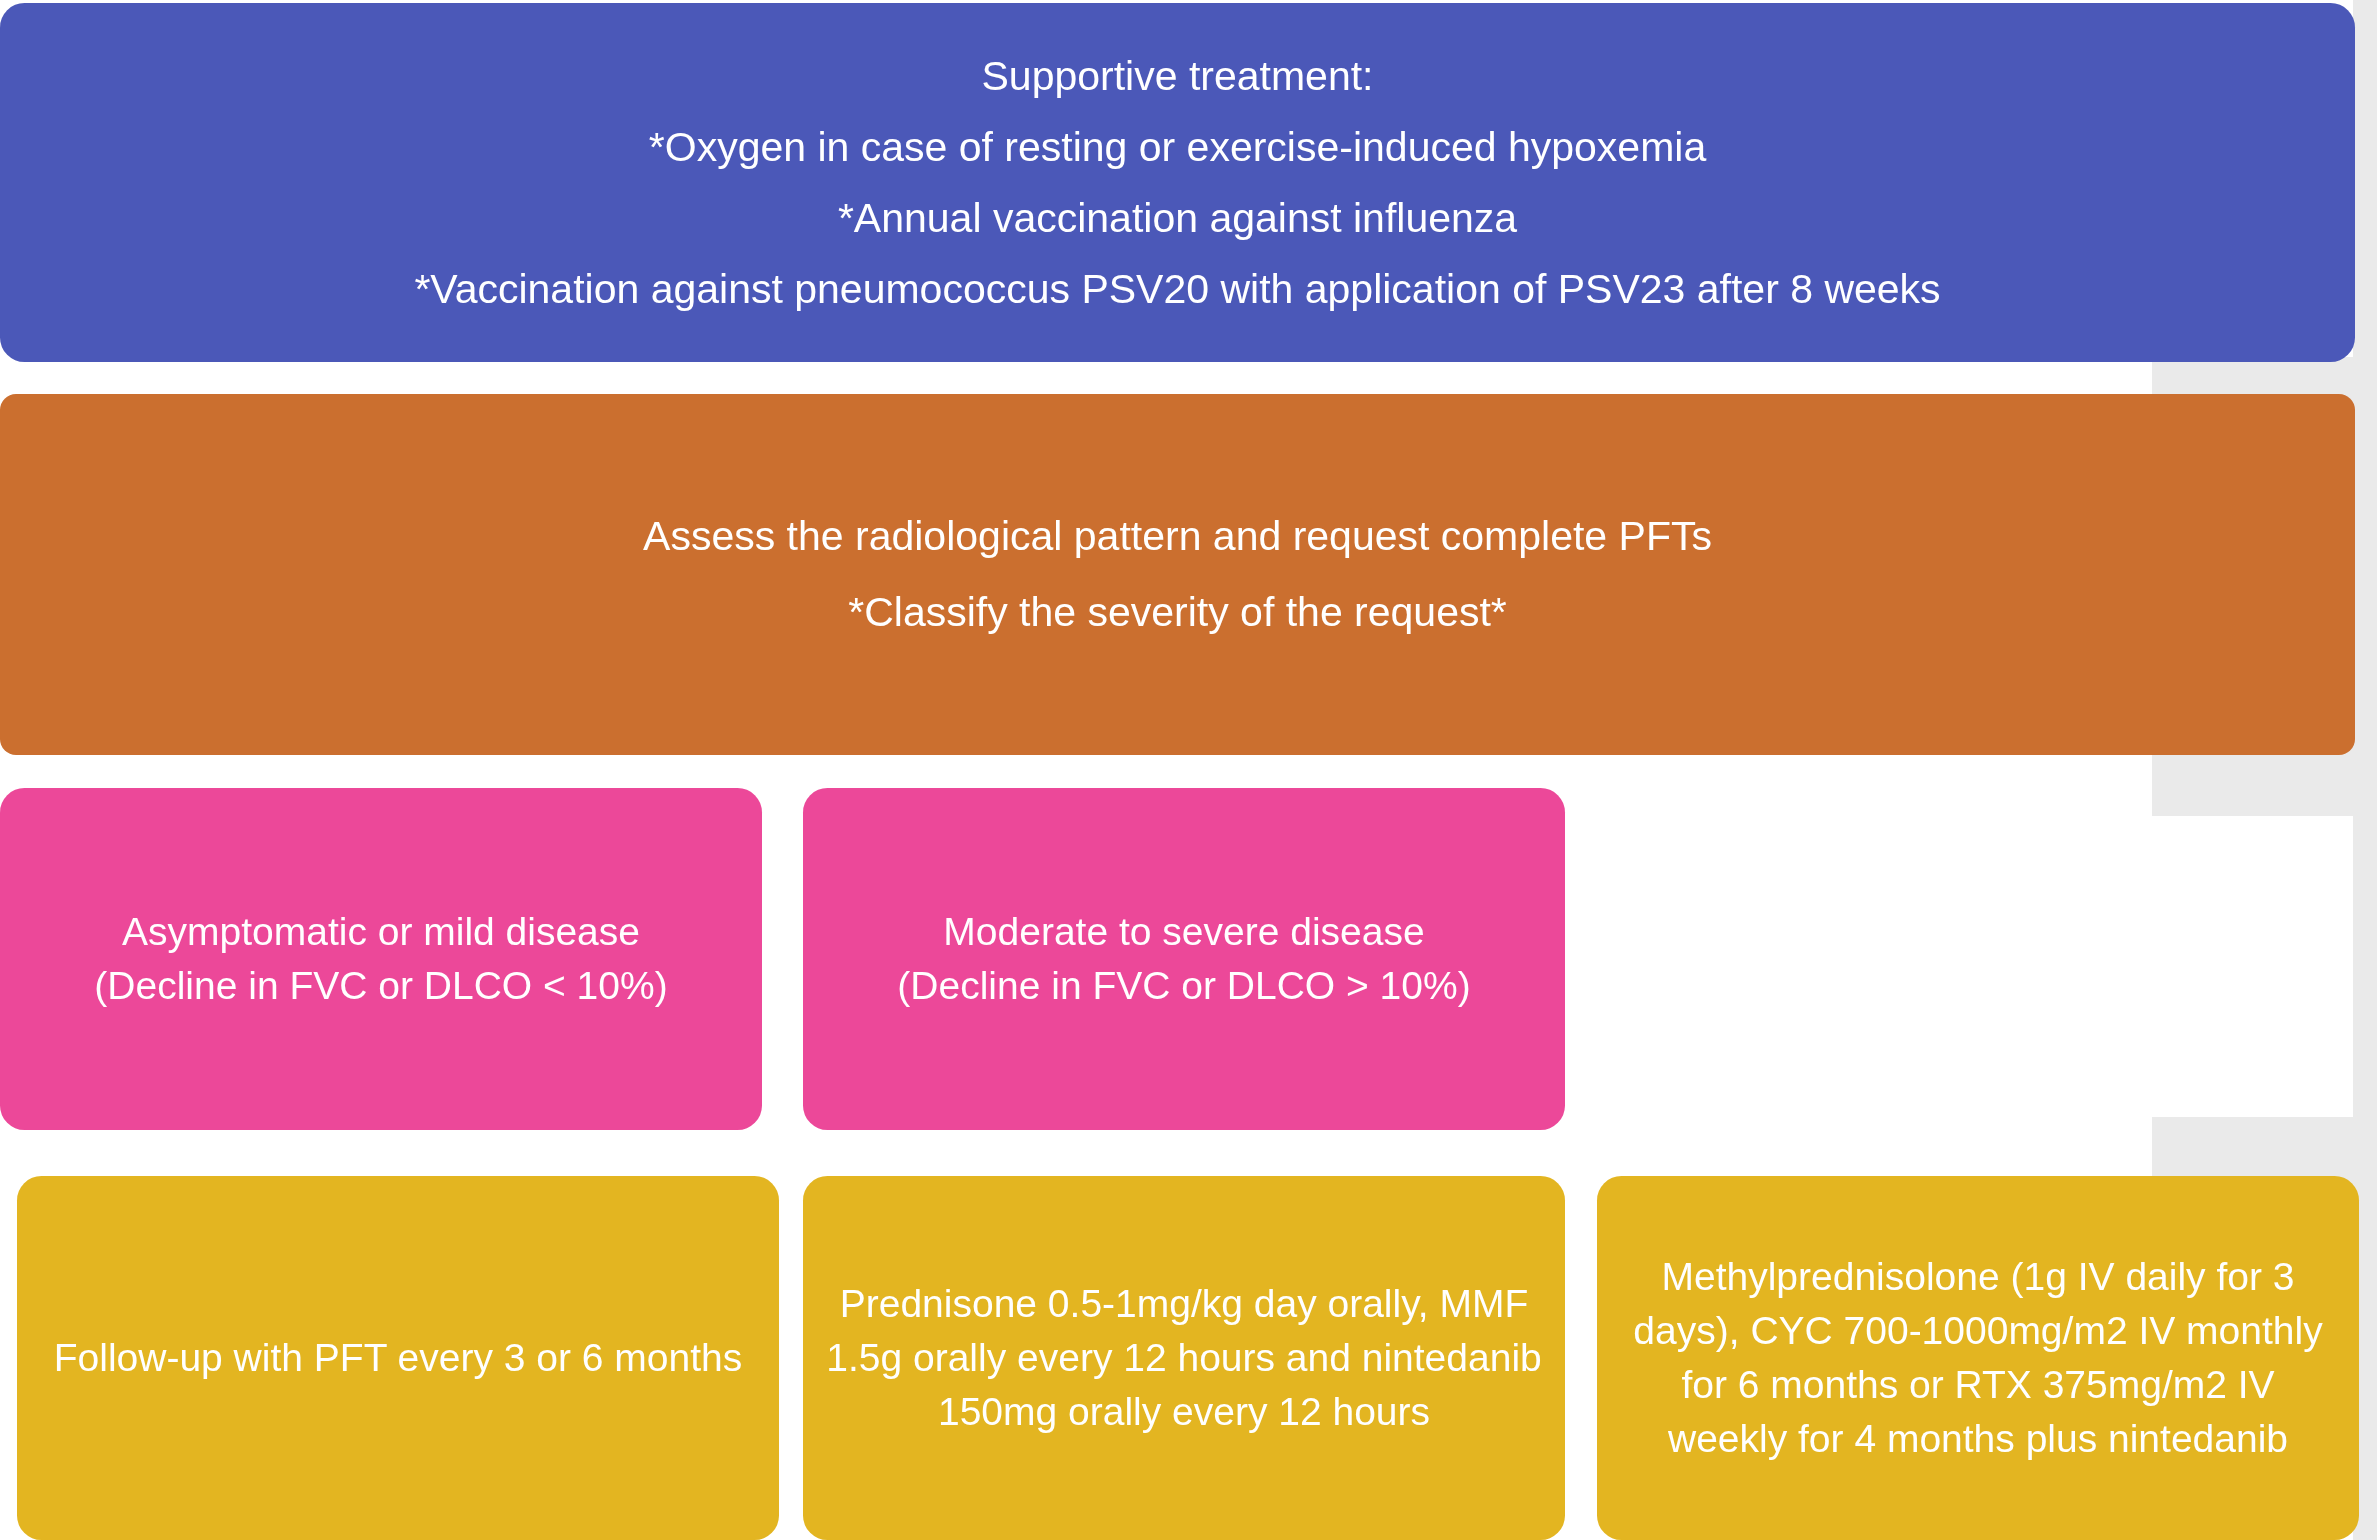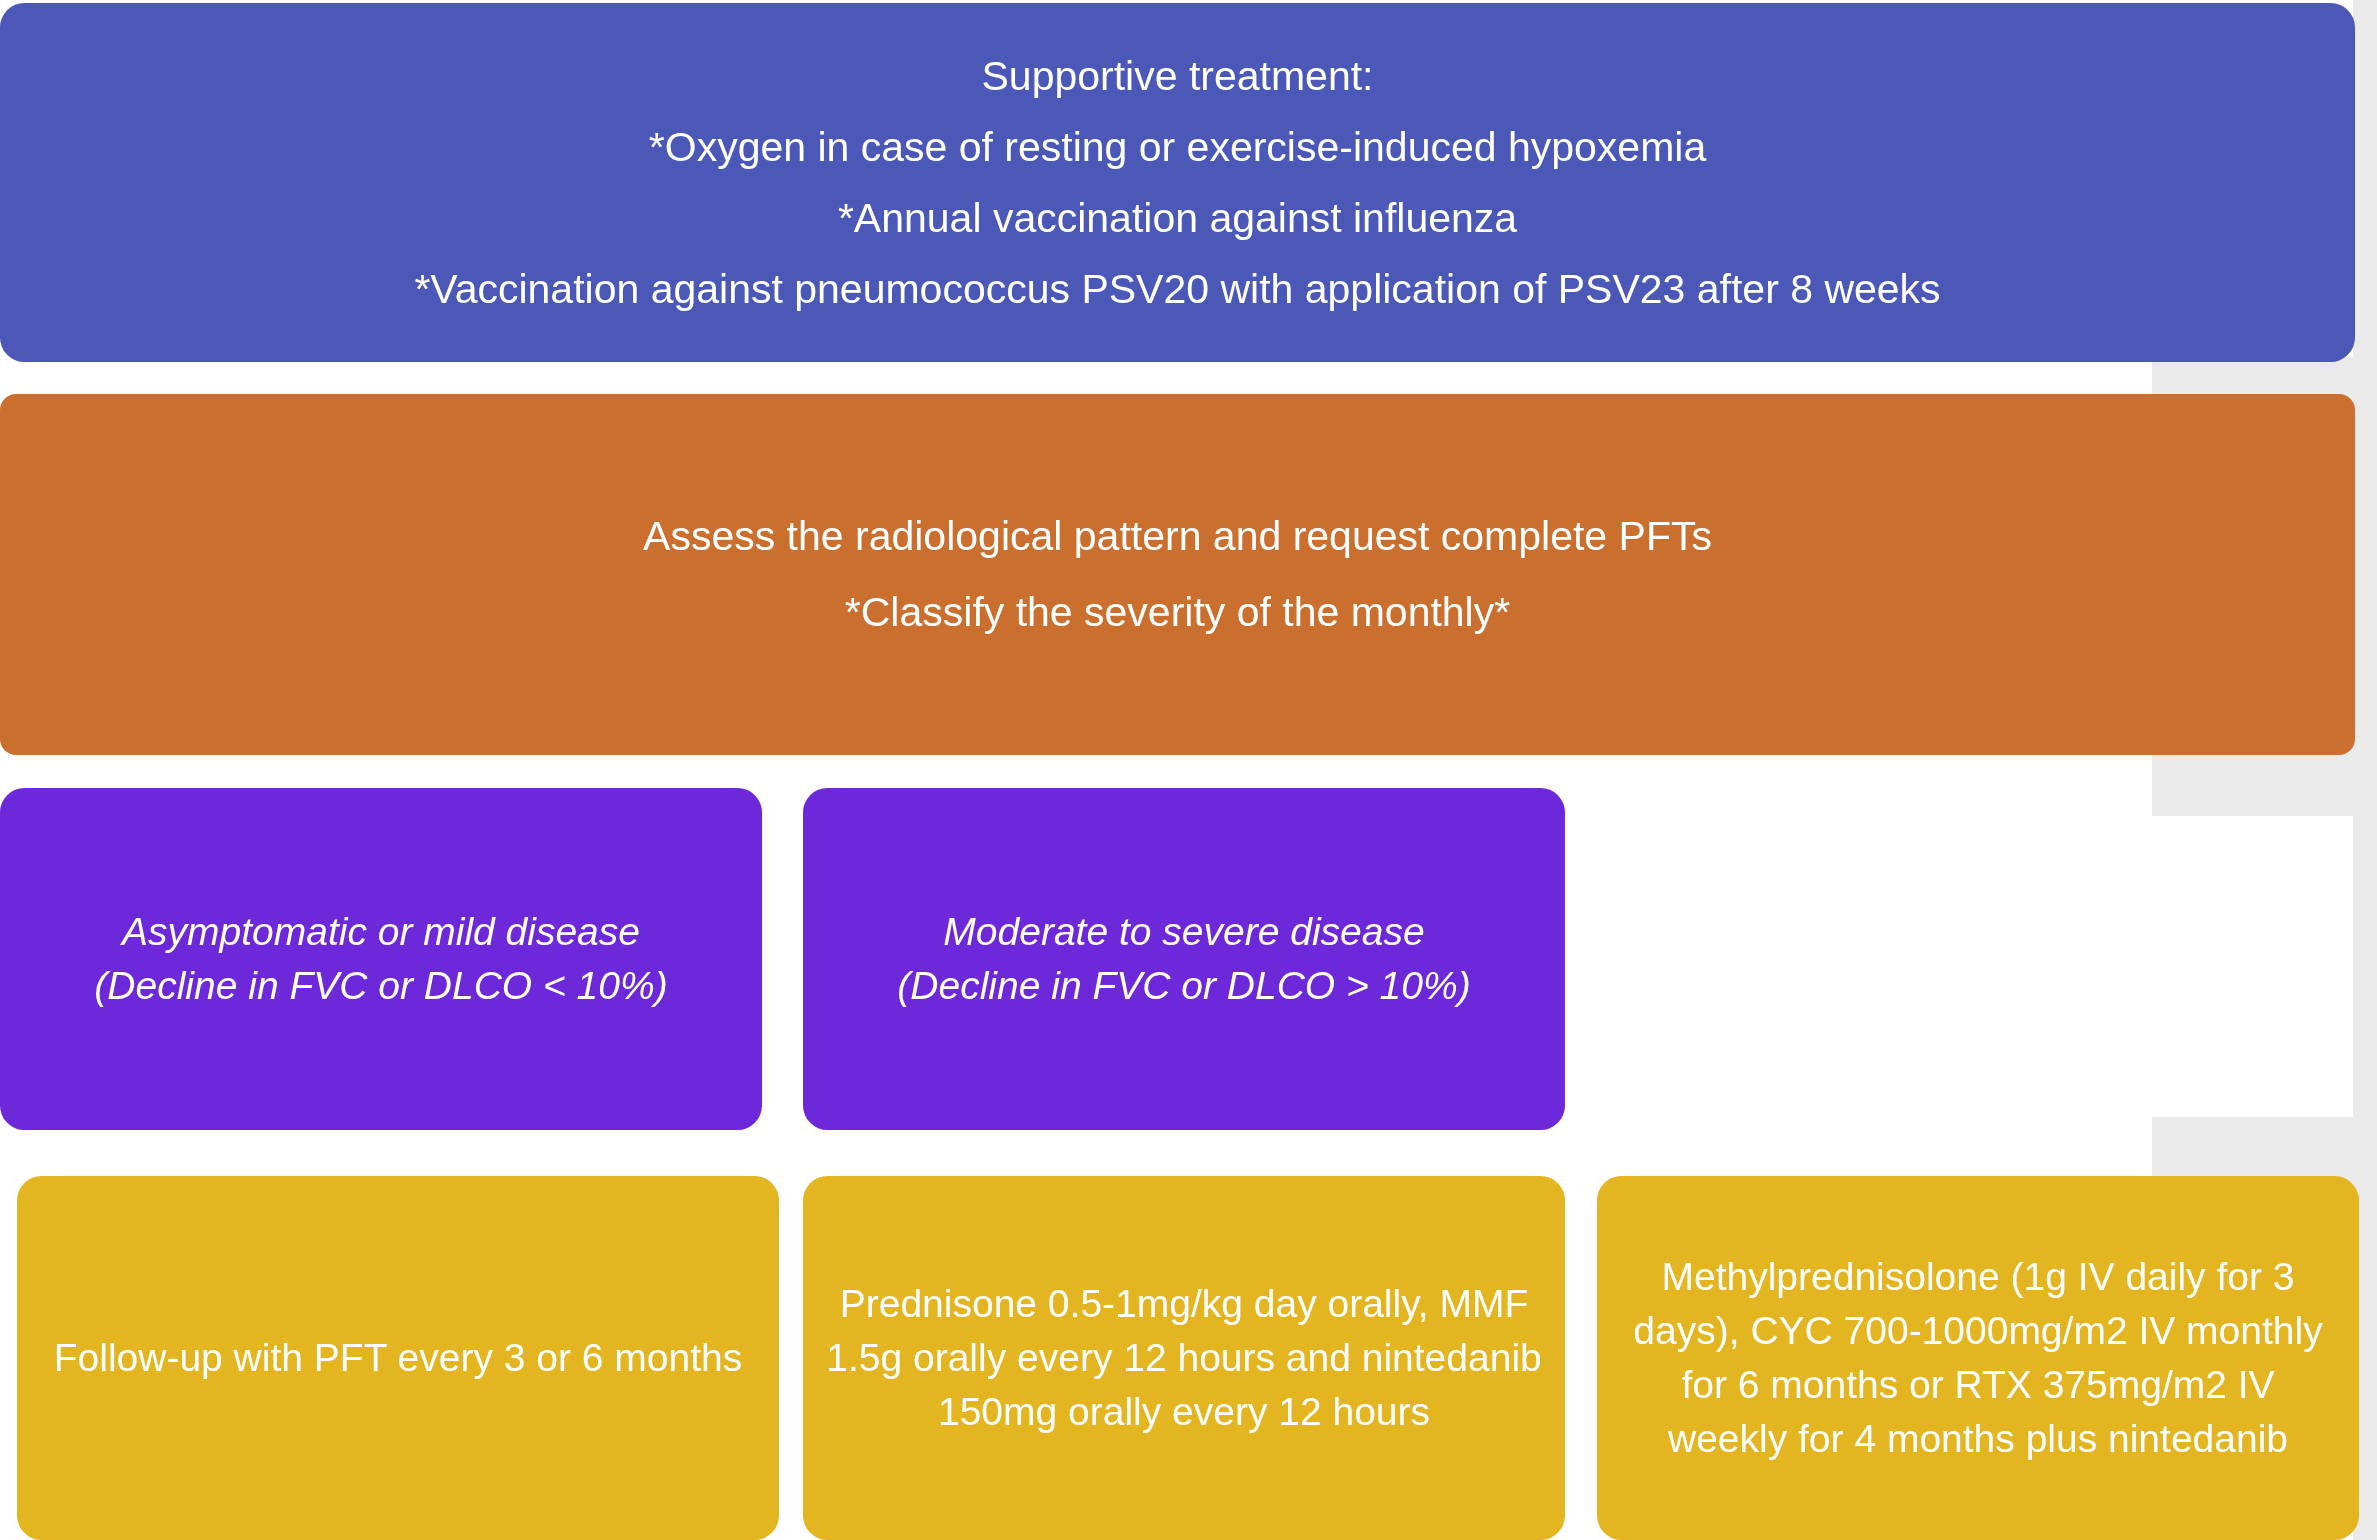--- a/index.html
+++ b/index.html
@@ -109,24 +109,23 @@
     background: #cb6f2f;
     font-size: 41px;
     border-radius: 16px;
   }
   #box-assess .line { padding: 9.8px 0; }
 
   
   .severity {
     top: 788px;
     height: 342px;
-    background: #6d28d9;
+    background: #ec4899;
     font-size: 39px;
     border-radius: 24.5px;
-    font-style: italic;
   }
   #sev-1 { left: 0px;    width: 762px; }
   #sev-2 { left: 803px;  width: 762px; align-items: center; }
   #sev-3 { left: 1597px; width: 762px; }
 
   
   .treatment {
     top: 1176px;
     height: 364px;
     background: #e3b521;
@@ -150,21 +149,21 @@
 
   <div class="box" id="box-supportive">
     <span class="line">Supportive treatment:</span>
     <span class="line">*Oxygen in case of resting or exercise-induced hypoxemia</span>
     <span class="line">*Annual vaccination against influenza</span>
     <span class="line">*Vaccination against pneumococcus PSV20 with application of PSV23 after 8 weeks</span>
   </div>
 
   <div class="box" id="box-assess">
     <span class="line">Assess the radiological pattern and request complete PFTs</span>
-    <span class="line">*Classify the severity of the monthly*</span>
+    <span class="line">*Classify the severity of the request*</span>
   </div>
 
   <div class="box severity" id="sev-1">
     <span class="line">Asymptomatic or mild disease</span>
     <span class="line">(Decline in FVC or DLCO &lt; 10%)</span>
   </div>
 
   <div class="box severity" id="sev-2">
     <span class="line">Moderate to severe disease</span>
     <span class="line">(Decline in FVC or DLCO &gt; 10%)</span>

